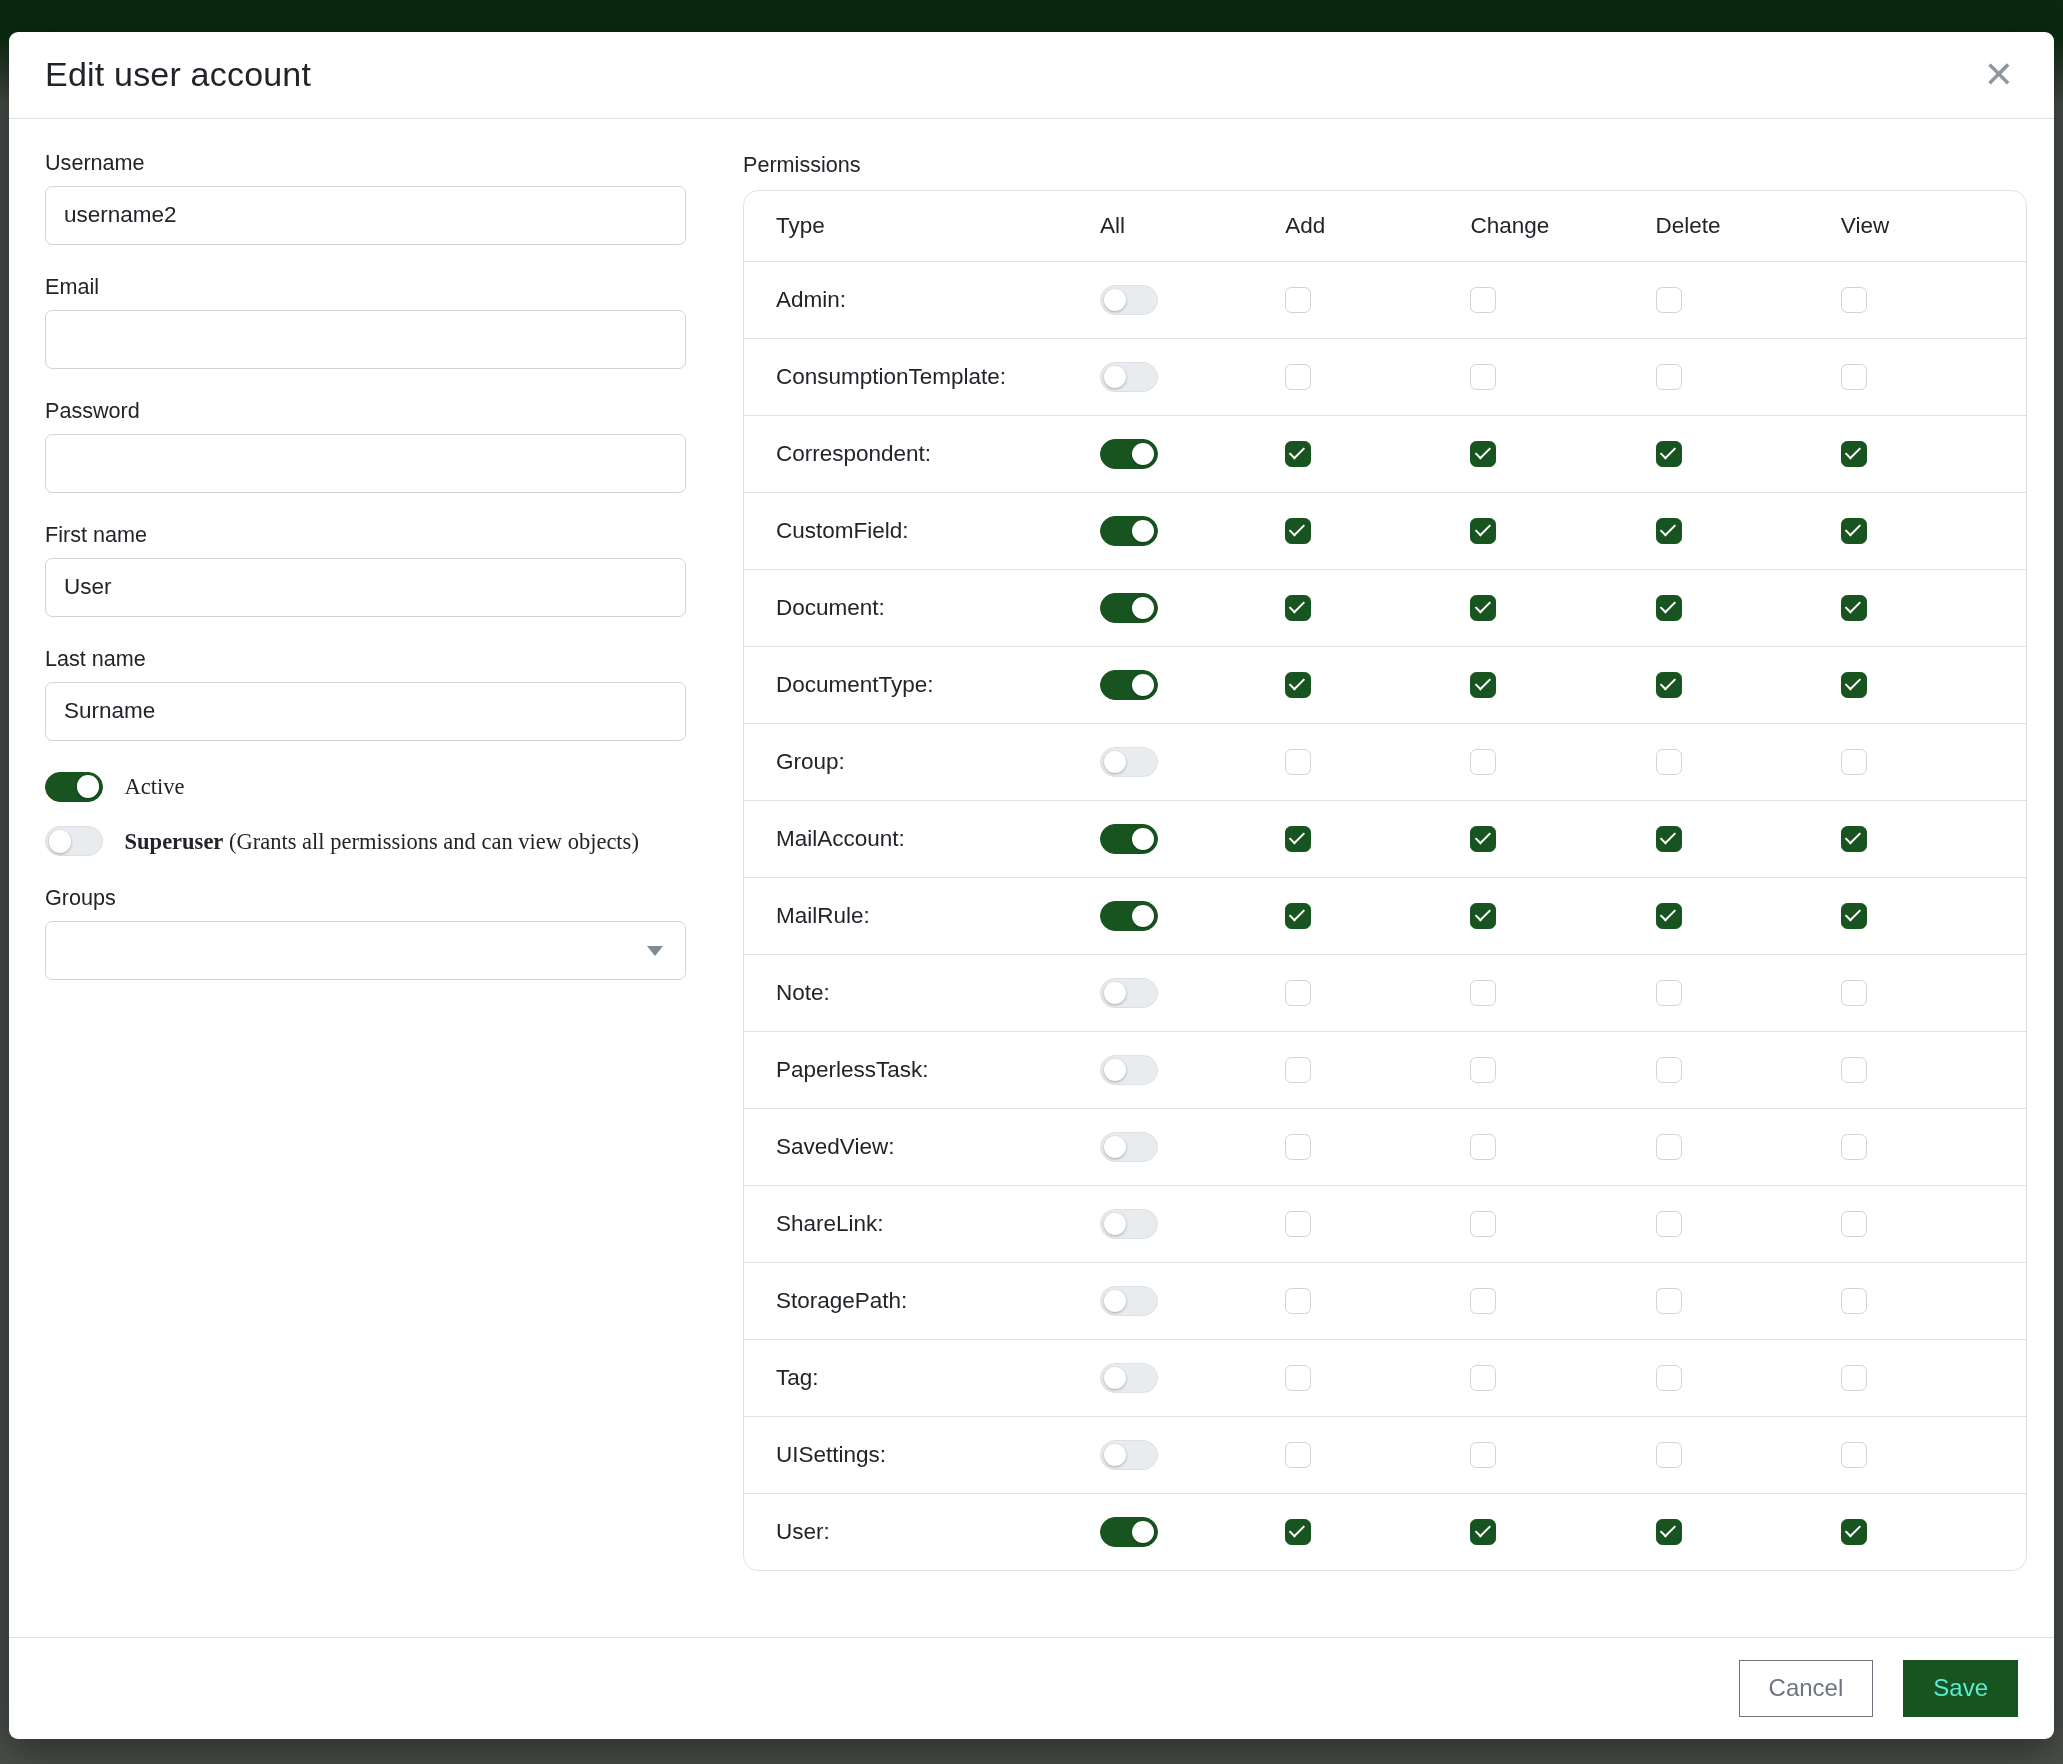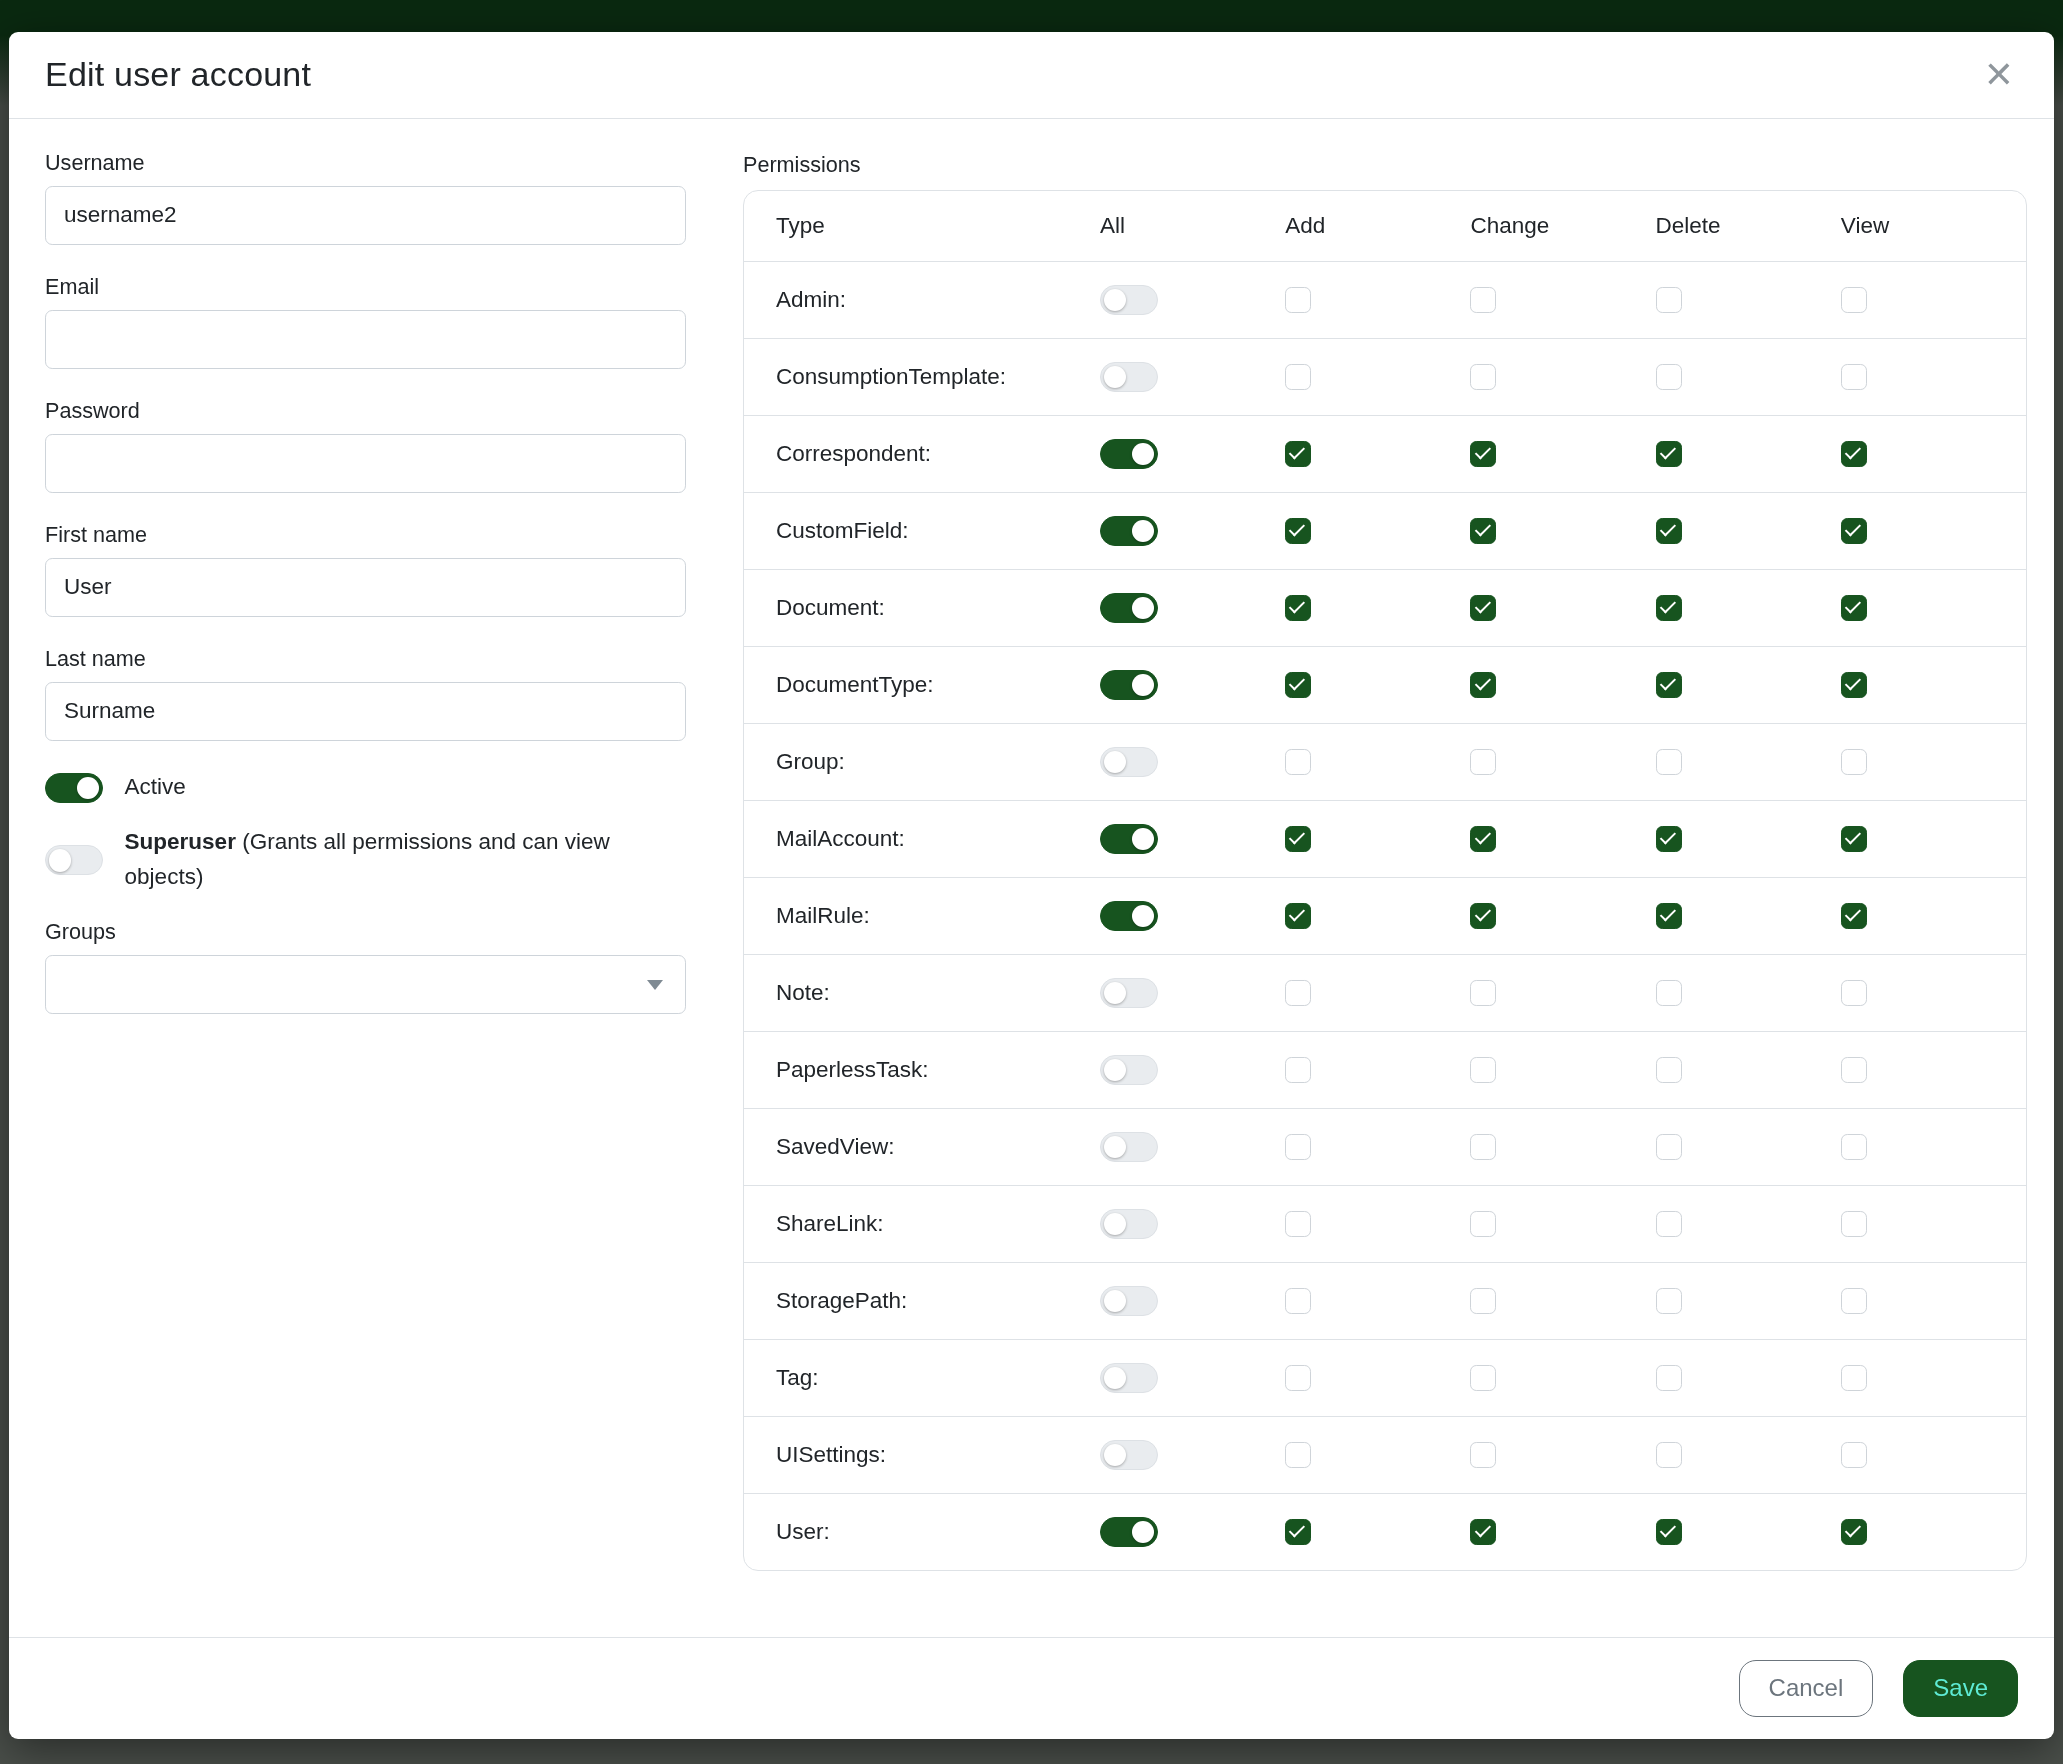--- a/index.html
+++ b/index.html
@@ -69,22 +69,22 @@
   }
   .toggle .knob {
     position: absolute; top: 2.7px; left: 2.7px;
     width: 22.5px; height: 22.5px; border-radius: 50%;
     background: #fff; box-shadow: 0 0.9px 2.7px rgba(0,0,0,0.3);
   }
   .toggle.on { background: #17541f; border-color: #17541f; }
   .toggle.on .knob { left: auto; right: 2.7px; }
 
   .switch-row {
-    display: flex; align-items: center; gap: 21.6px;
-    font-size: 22.5px; margin-bottom: 20px; line-height: 1.55;
+    display: flex; align-items: flex-start; gap: 21.6px;
+    font-size: 22.5px; margin-bottom: 20px; line-height: 1.55; font-family: Liberation Serif, serif;
   }
   .switch-row .toggle { margin-top: 1.8px; }
   .switch-label-strong { font-weight: 700; }
   .switch-hint { font-weight: 400; }
 
   
   .select-box {
     position: relative; width: 100%; height: 59px;
     border: 0.9px solid #ced4da; border-radius: 7.2px;
     background: #fff; cursor: pointer;
@@ -133,21 +133,21 @@
 
   
   .modal-footer {
     flex: none;
     border-top: 0.9px solid #dee2e6;
     padding: 21.6px 36px;
     display: flex; justify-content: flex-end; align-items: center; gap: 18px;
   }
   .btn {
     font-family: inherit; font-size: 24px;
-    border-radius: 17px; cursor: pointer;
+    border-radius: 0; cursor: pointer;
     padding: 13.5px 29px; line-height: 1.2;
   }
   .btn-cancel { background: #fff; color: #6c757d; border: 0.9px solid #6c757d; }
   .btn-save { background: #17541f; color: #5eead4; border: 0.9px solid #17541f; margin-left: 12px; }
 </style>
 </head>
 <body>
 
 <div class="modal">
 

